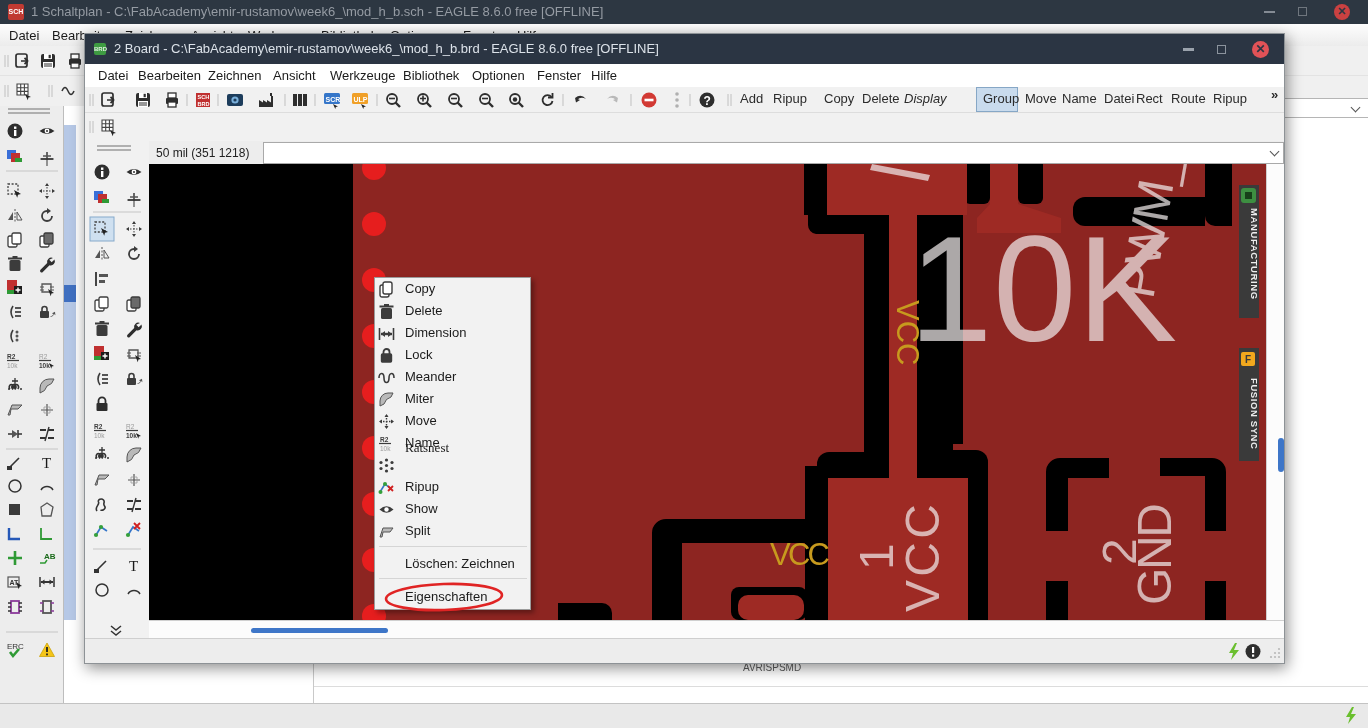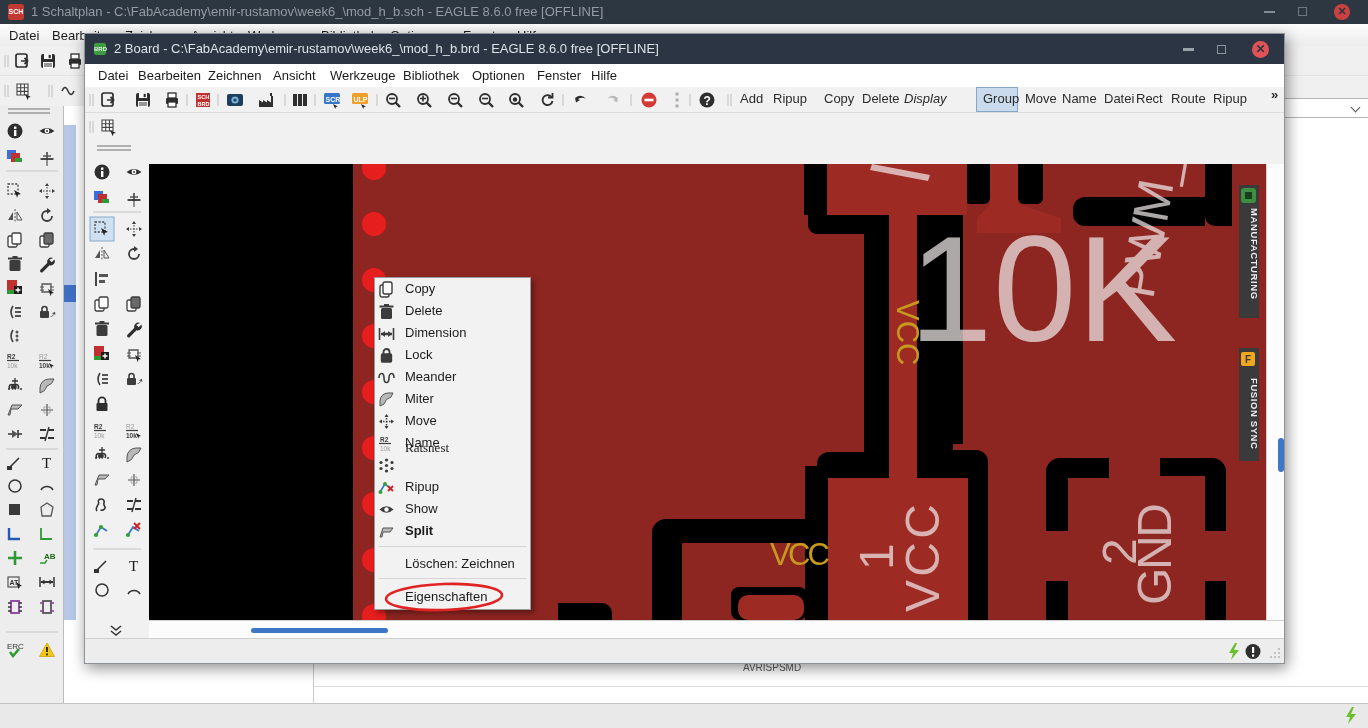--- a/index.html
+++ b/index.html
@@ -524,20 +524,25 @@
       <span class="tbt" style="left:1086px;">Route</span>
       <span class="tbt" style="left:1128px;">Ripup</span>
       <span class="tbt" style="left:1186px;top:0px;font-weight:bold;">»</span>
     </div>
     <div class="abs" id="fw-tb2">
       <svg width="60" height="28" viewBox="0 0 60 28">
         <use href="#i-vsep" x="4" y="6"></use>
         <use href="#i-gridbtn" x="16" y="6"></use>
       </svg>
     </div>
+    <div class="abs" id="fw-coord">
+      <span class="lbl">50 mil (351 1218)</span>
+      <div id="fw-input"></div>
+      <div class="abs" style="left:1122px;top:7px;width:7px;height:7px;border-right:1.5px solid #555;border-bottom:1.5px solid #555;transform:rotate(45deg);"></div>
+    </div>
     <div class="abs" id="fw-palette">
       <svg width="64" height="497" viewBox="0 0 64 497">
         <path d="M12,5 h34 M12,9 h34" stroke="#9a9a9a" stroke-width="1.4"></path>
         <use href="#i-info" x="9" y="23"></use>
           <use href="#i-eye" x="41" y="23"></use>
         <use href="#i-layers" x="9" y="48"></use>
           <use href="#i-gridp" x="41" y="46"></use>
         <path d="M8,71 h48" stroke="#c5c5c5"></path>
         <rect x="5" y="76" width="24" height="24" fill="#cfe0f0" stroke="#86aacb"></rect>
         <use href="#i-selrect" x="9" y="80"></use>
@@ -749,21 +754,21 @@
     <span class="mi" style="top:25px;">Delete</span>
     <span class="mi" style="top:47px;">Dimension</span>
     <span class="mi" style="top:69px;">Lock</span>
     <span class="mi" style="top:91px;text-align:right;">Meander</span>
     <span class="mi" style="top:113px;">Miter</span>
     <span class="mi" style="top:135px;">Move</span>
     <span class="mi" style="top:157px;">Name</span>
     <span class="mi" style="top:162px;font-family:Liberation Serif, serif;">Ratsnest</span>
     <span class="mi" style="top:201px;">Ripup</span>
     <span class="mi" style="top:223px;">Show</span>
-    <span class="mi" style="top:245px;font-weight:bold;">Split</span>
+    <span class="mi" style="top:245px;">Split</span>
     <div class="sep" style="top:268px;"></div>
     <span class="mi" style="top:278px;">Löschen: Zeichnen</span>
     <div class="sep" style="top:300px;"></div>
     <span class="mi" style="top:311px;">Eigenschaften</span>
     <svg class="abs" style="left:0px;top:295px;overflow:visible;" width="157" height="38" viewBox="0 0 157 38">
       <ellipse cx="69" cy="24" rx="58" ry="13" fill="none" stroke="#e02424" stroke-width="2.6" transform="rotate(-2 69 24)"></ellipse>
     </svg>
   </div>
 </div>
 

